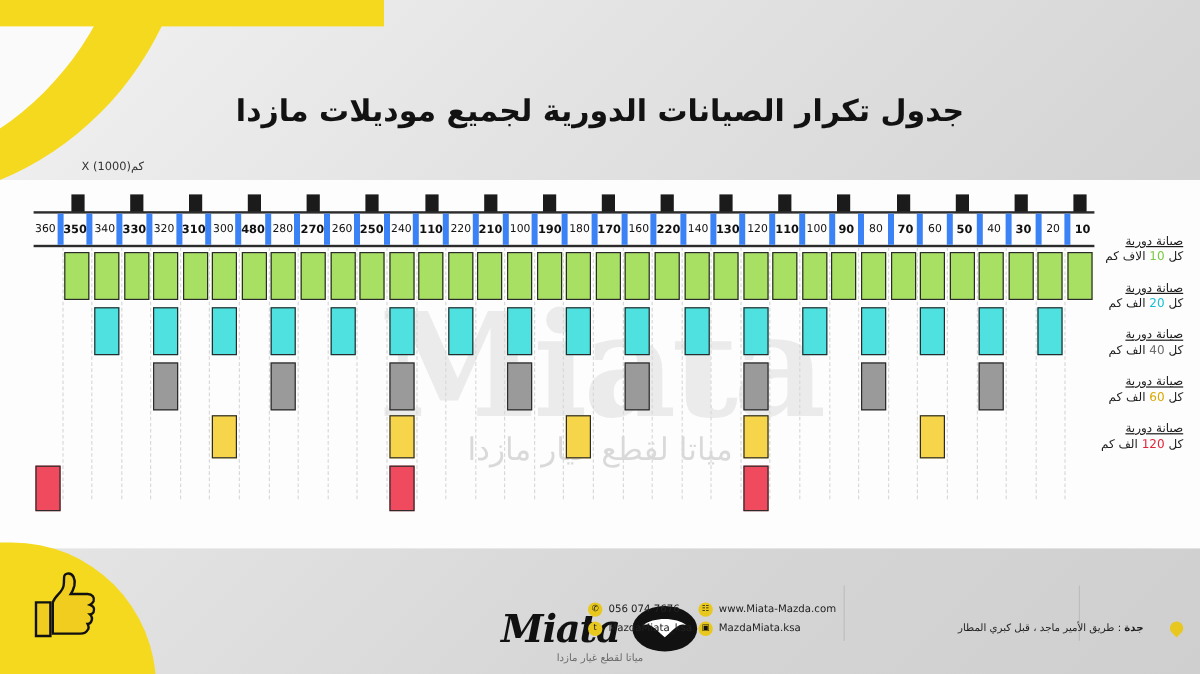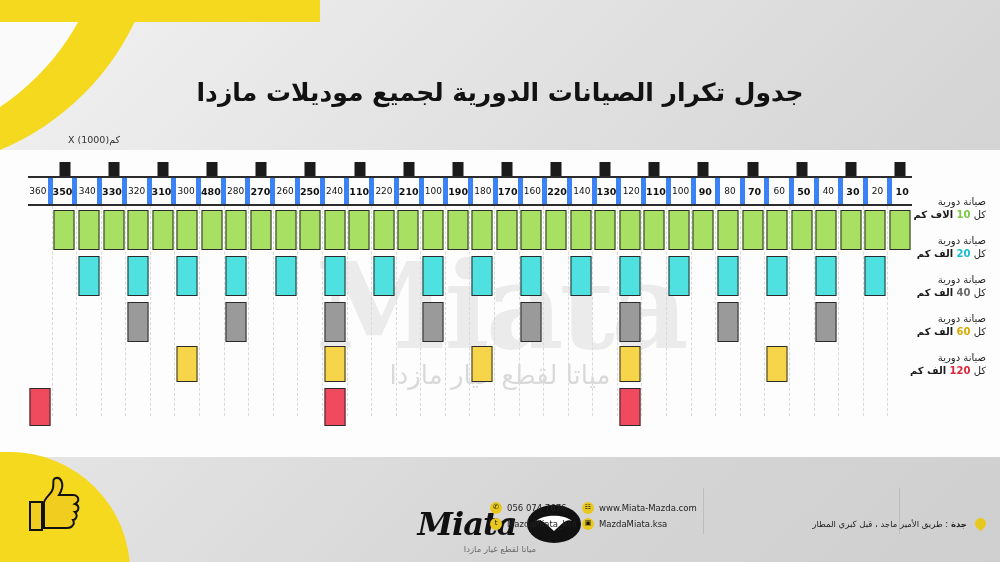--- a/index.html
+++ b/index.html
@@ -96,23 +96,23 @@
   .r0{top:4px;height:40px;}
   .r1{top:50px;height:40px;}
   .r2{top:96px;height:40px;}
   .r3{top:140px;height:36px;}
   .r4{top:182px;height:38px;}
   
   #legend{
     position:absolute;right:14px;top:196px;width:92px;direction:rtl;text-align:right;
   }
   .legend-item{margin-bottom:14px;line-height:1.25;font-size:10px;color:#1b1b1b;}
-  .legend-item .l1{display:block;}
+  .legend-item .l1{display:block;text-decoration:underline;}
   .legend-item .l2{display:block;}
-  .legend-item b{font-weight:bold;}
+  .legend-item b{font-weight:normal;}
   
   #footer{
     position:absolute;left:0;right:0;bottom:0;height:105px;
   }
   #thumb{
     position:absolute;left:22px;bottom:28px;width:60px;height:58px;
   }
   #badge{
     position:absolute;left:88px;bottom:33px;width:118px;height:34px;
     background:#111;border-radius:17px;display:flex;align-items:center;justify-content:center;
@@ -136,21 +136,21 @@
   }
   .cline{display:flex;align-items:center;gap:5px;}
   .cico{
     width:12px;height:12px;border-radius:50%;background:#e8c81e;color:#111;
     font-size:7px;display:flex;align-items:center;justify-content:center;flex:0 0 auto;
   }
   #address{
     position:absolute;right:14px;bottom:30px;width:280px;direction:rtl;
     font-size:8.5px;color:#222;line-height:1.9;text-align:right;
   }
-  .aline{display:flex;align-items:center;gap:8px;justify-content:flex-start;}
+  .aline{display:flex;align-items:center;gap:22px;justify-content:flex-start;}
   .pin{
     width:11px;height:11px;background:#e8c81e;border-radius:50% 50% 50% 0;
     transform:rotate(-45deg);flex:0 0 auto;
   }
   .sep{
     position:absolute;right:296px;bottom:28px;width:1px;height:46px;background:#bdbdbd;
   }
   .sep2{
     position:absolute;right:100px;bottom:28px;width:1px;height:46px;background:#bdbdbd;
   }

